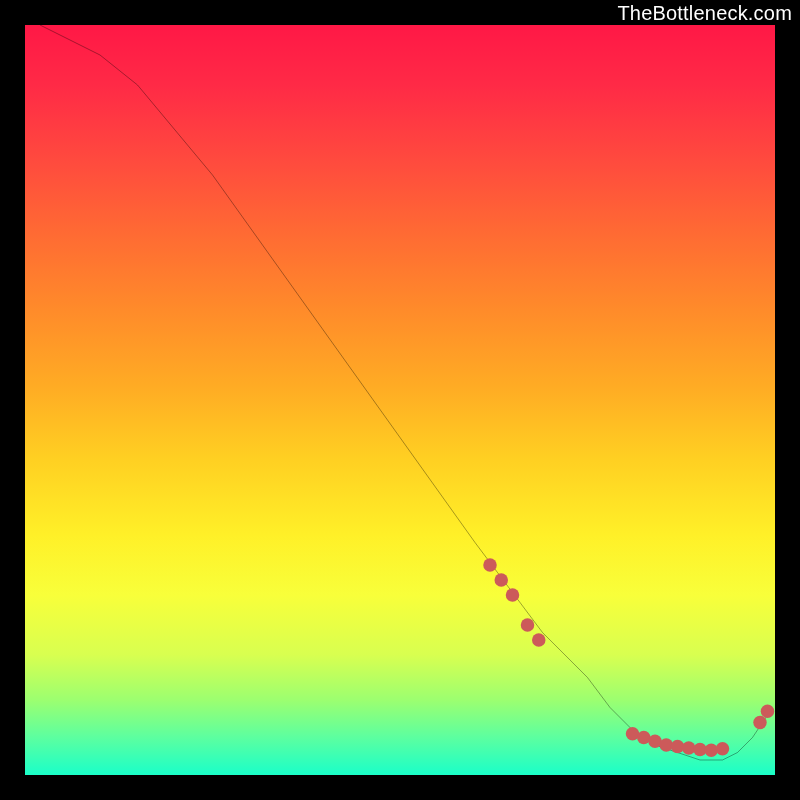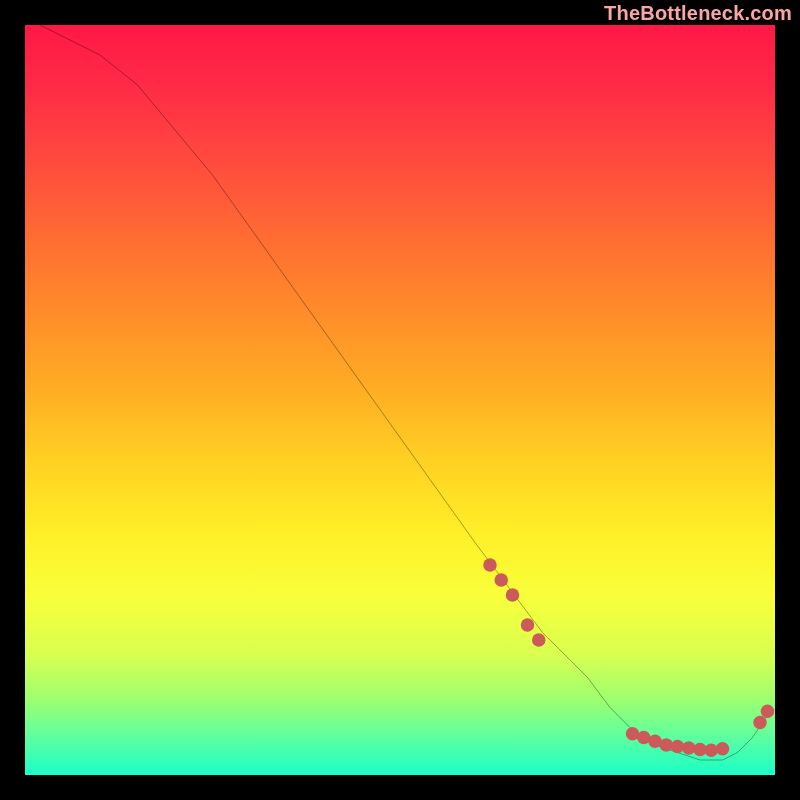--- a/index.html
+++ b/index.html
@@ -51,23 +51,23 @@
     position: absolute;
     left: 0;
     top: 0;
     width: 750px;
     height: 750px;
   }
   .watermark {
     position: absolute;
     top: 2px;
     right: 8px;
-    color: #fca5a5;
+    color: #ffffff;
     font-size: 20px;
-    font-weight: 700;
+    font-weight: 400;
     letter-spacing: 0.2px;
   }
 </style>
 </head>
 <body>
 
 <div class="stage">
   <div class="plot">
     <div class="gradient"></div>
     <svg class="curve-svg" viewBox="0 0 100 100" preserveAspectRatio="none">

